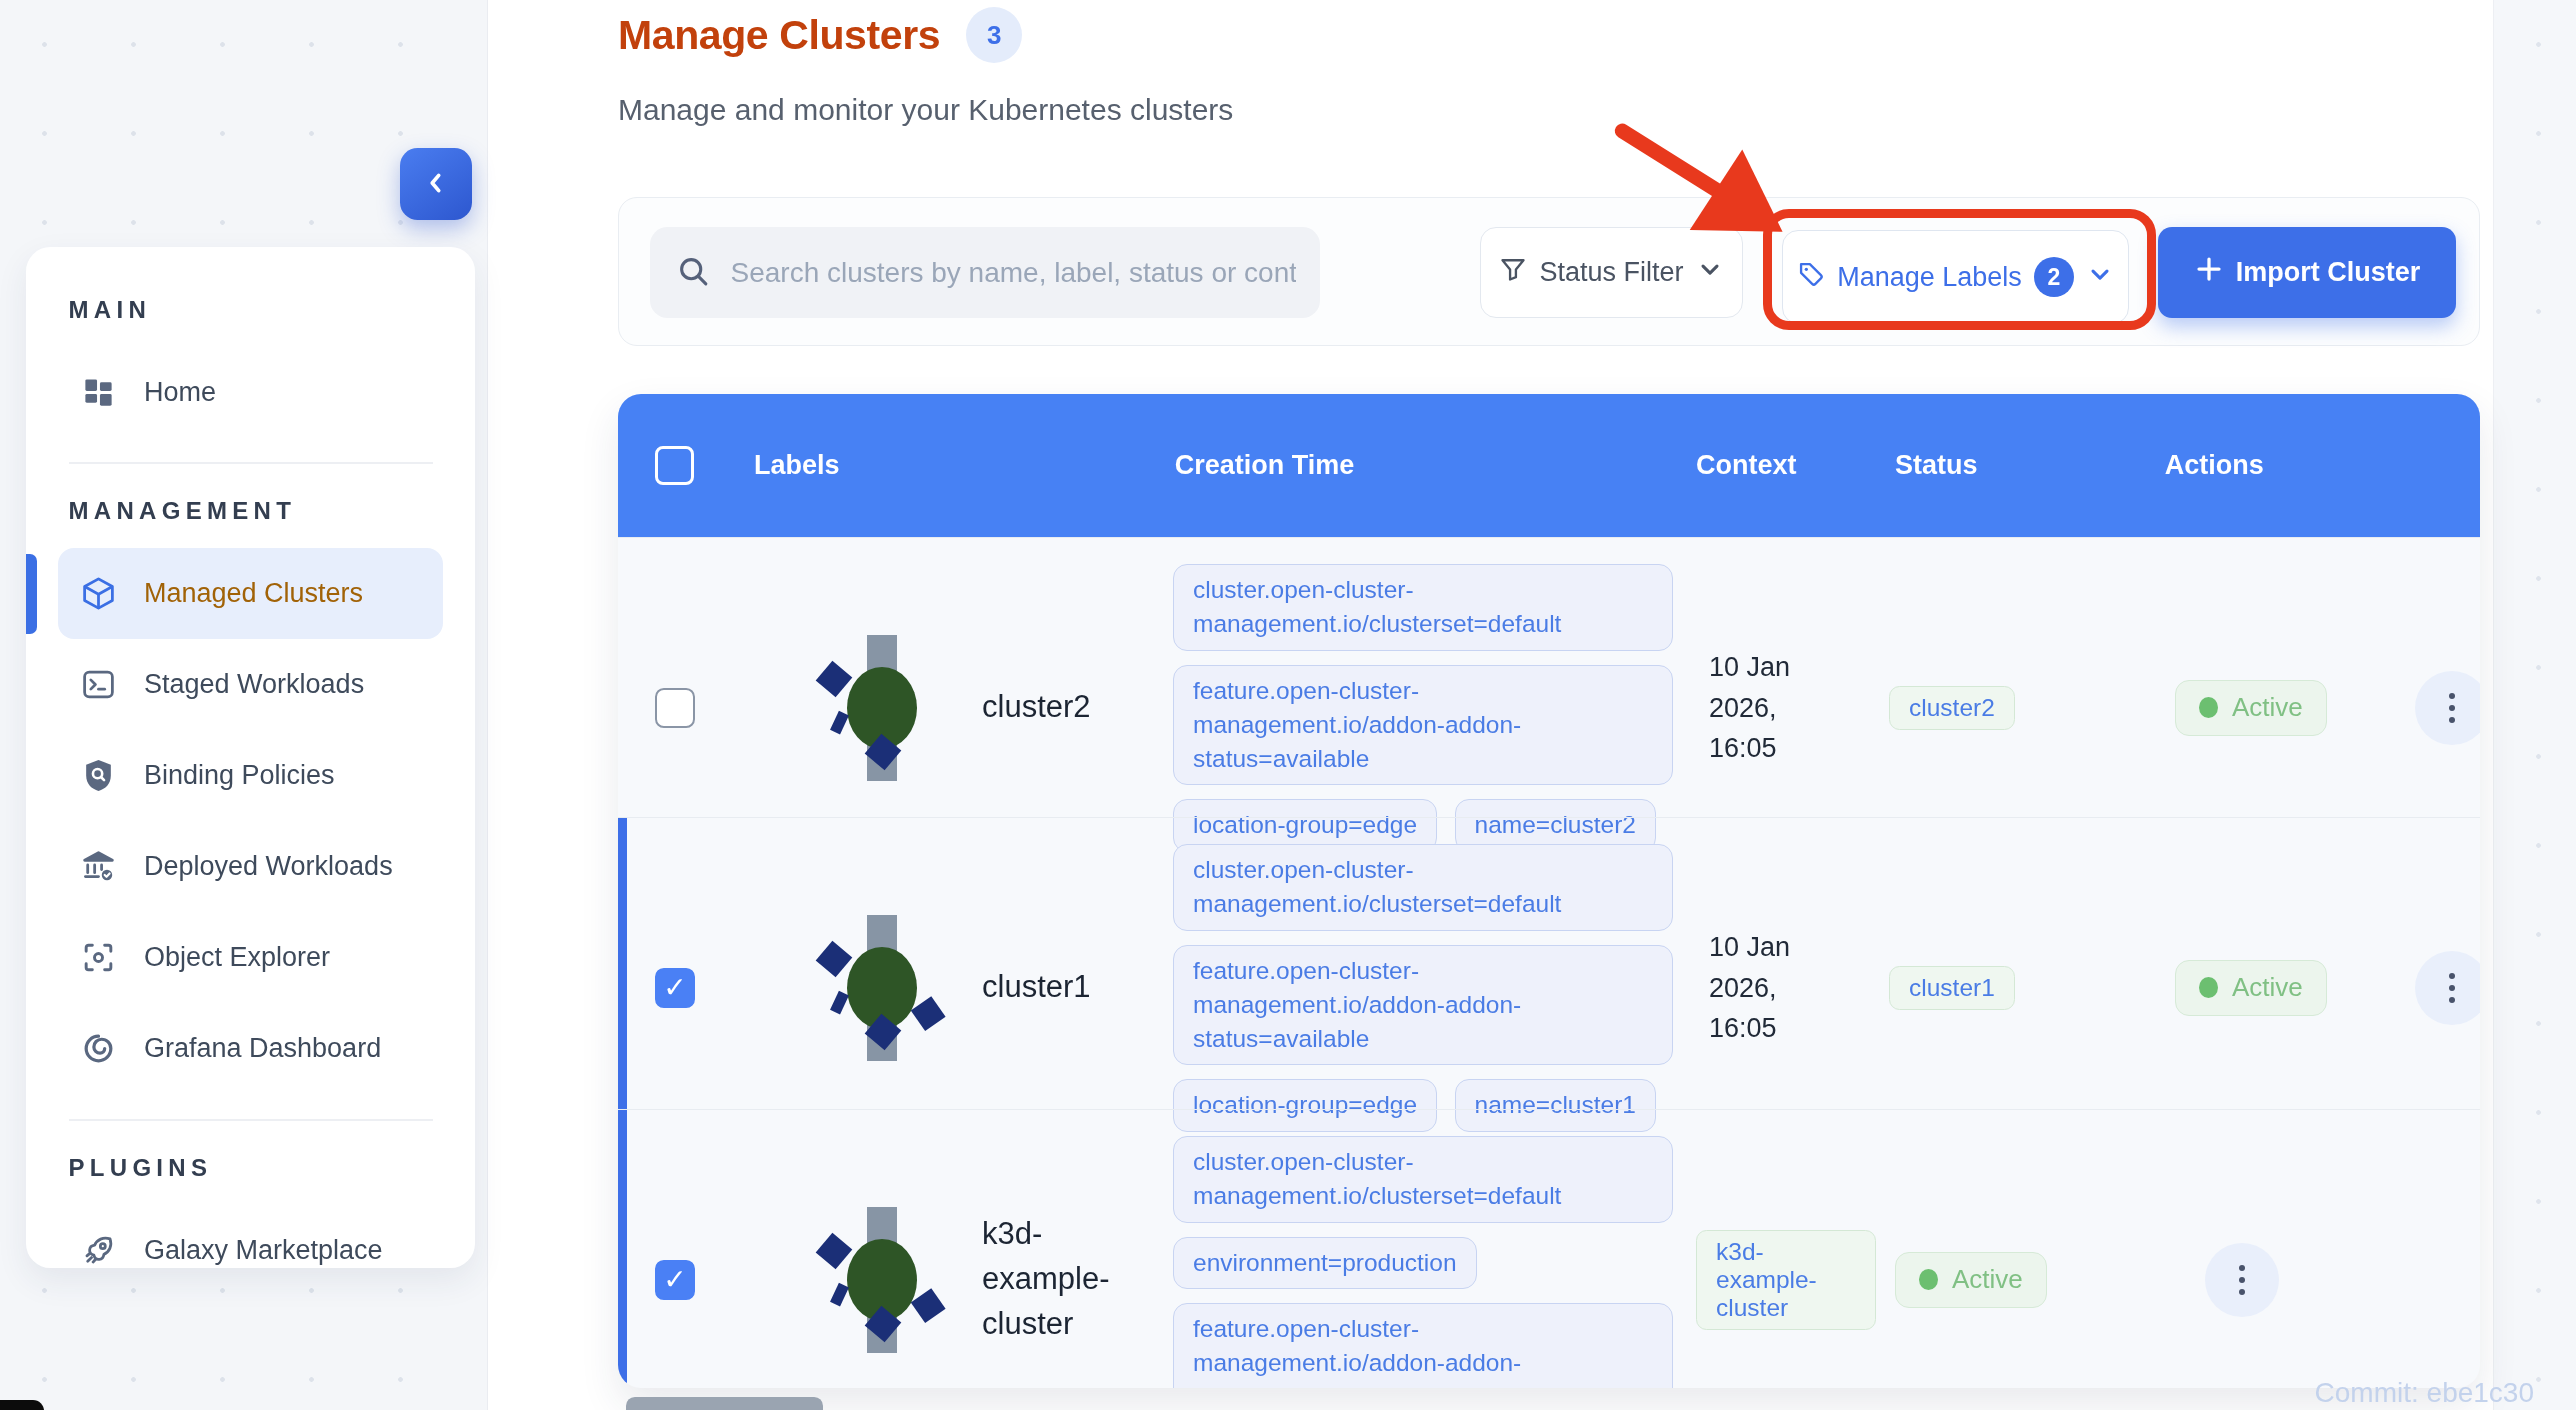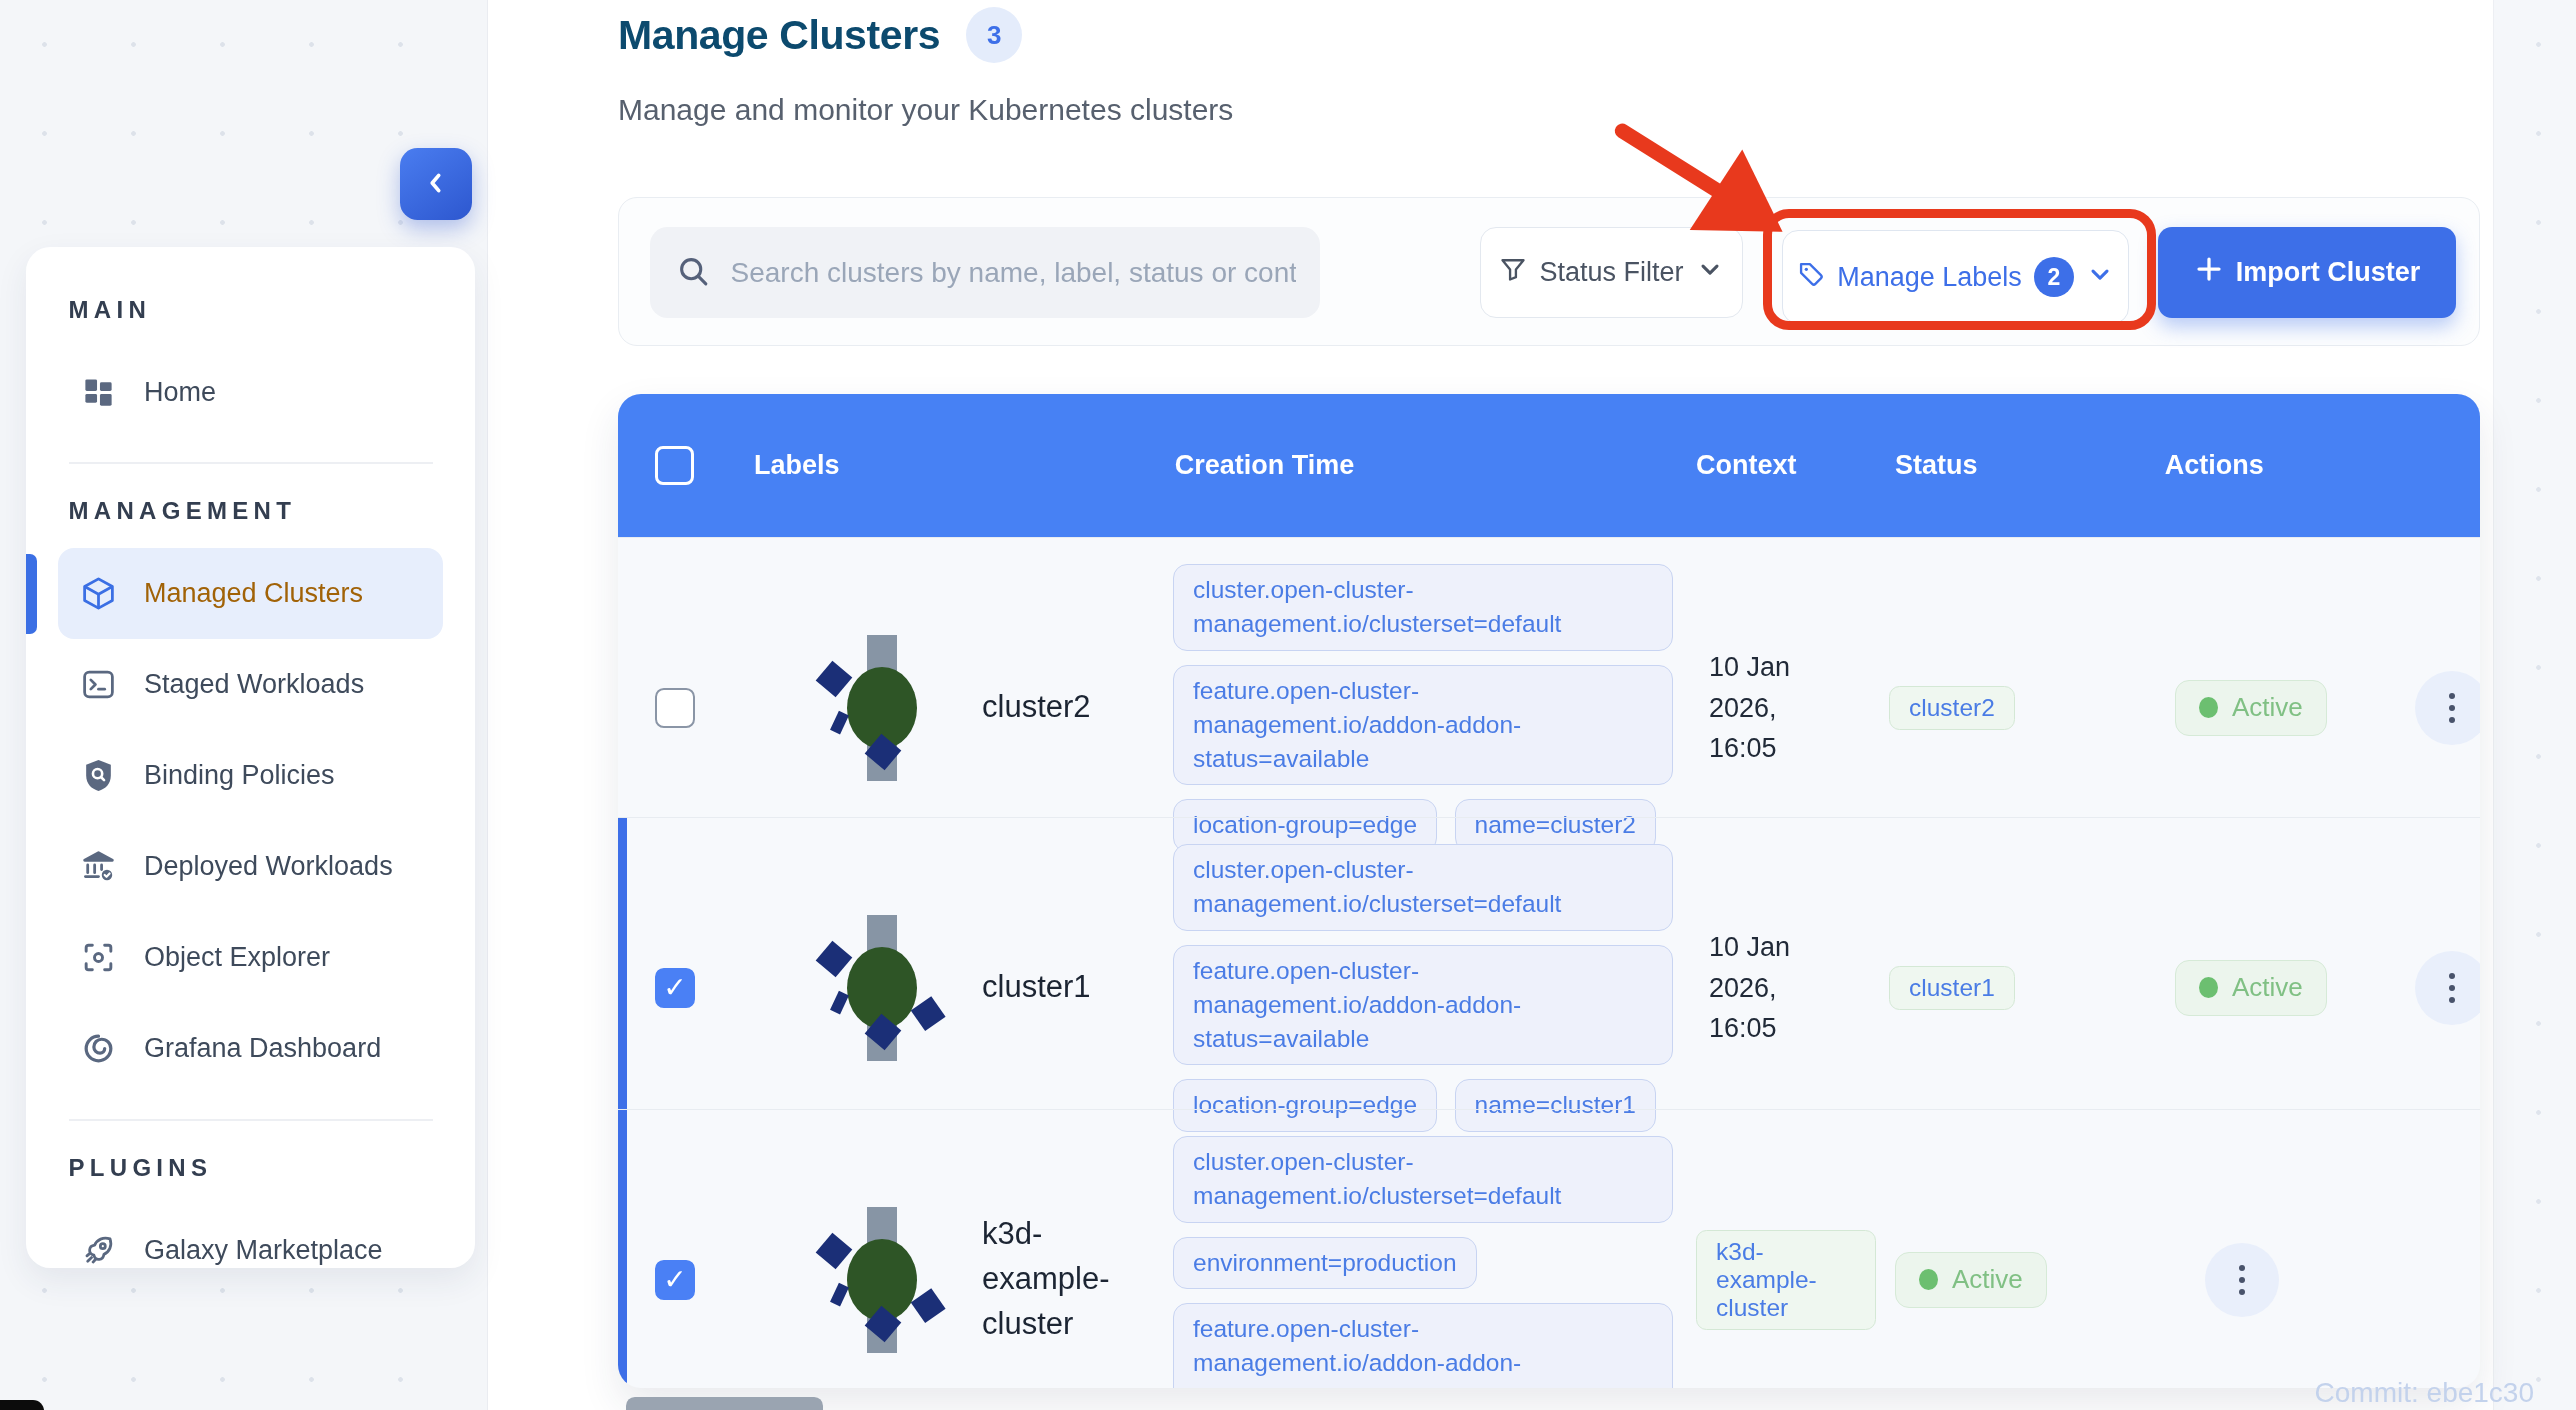--- a/index.html
+++ b/index.html
@@ -52,21 +52,21 @@
   .side-item.active { background:#e7eefc; color:#a16207; }
   .side-item.active .s-icon { color:#3b6fe4; }
   .side-item.active::before {
     content:""; position:absolute; left:-32px; top:5.3px; bottom:5.3px; width:11.4px;
     background:#3b6fe4; border-radius:0 7px 7px 0;
   }
   .side-divider { height:1.8px; background:#edeff3; margin:24.5px 10.5px; }
 
   
   .page-title-row { position:absolute; left:618px; top:7px; display:flex; align-items:center; gap:26px; }
-  .page-title { font-size:41px; font-weight:800; color:#0c4a6e; letter-spacing:-0.4px; }
+  .page-title { font-size:41px; font-weight:800; color:#c2410c; letter-spacing:-0.4px; }
   .count-badge {
     width:56px; height:56px; border-radius:50%; background:#e4ecfb; color:#3d6fe8;
     font-size:26px; font-weight:bold; display:flex; align-items:center; justify-content:center;
   }
   .page-subtitle { position:absolute; left:618px; top:93px; font-size:30px; color:#57606e; }
 
   
   .toolbar-card {
     position:absolute; left:618px; top:197px; width:1862px; height:149px;
     background:#fcfdfe; border:1.8px solid #e9edf2; border-radius:19px;

